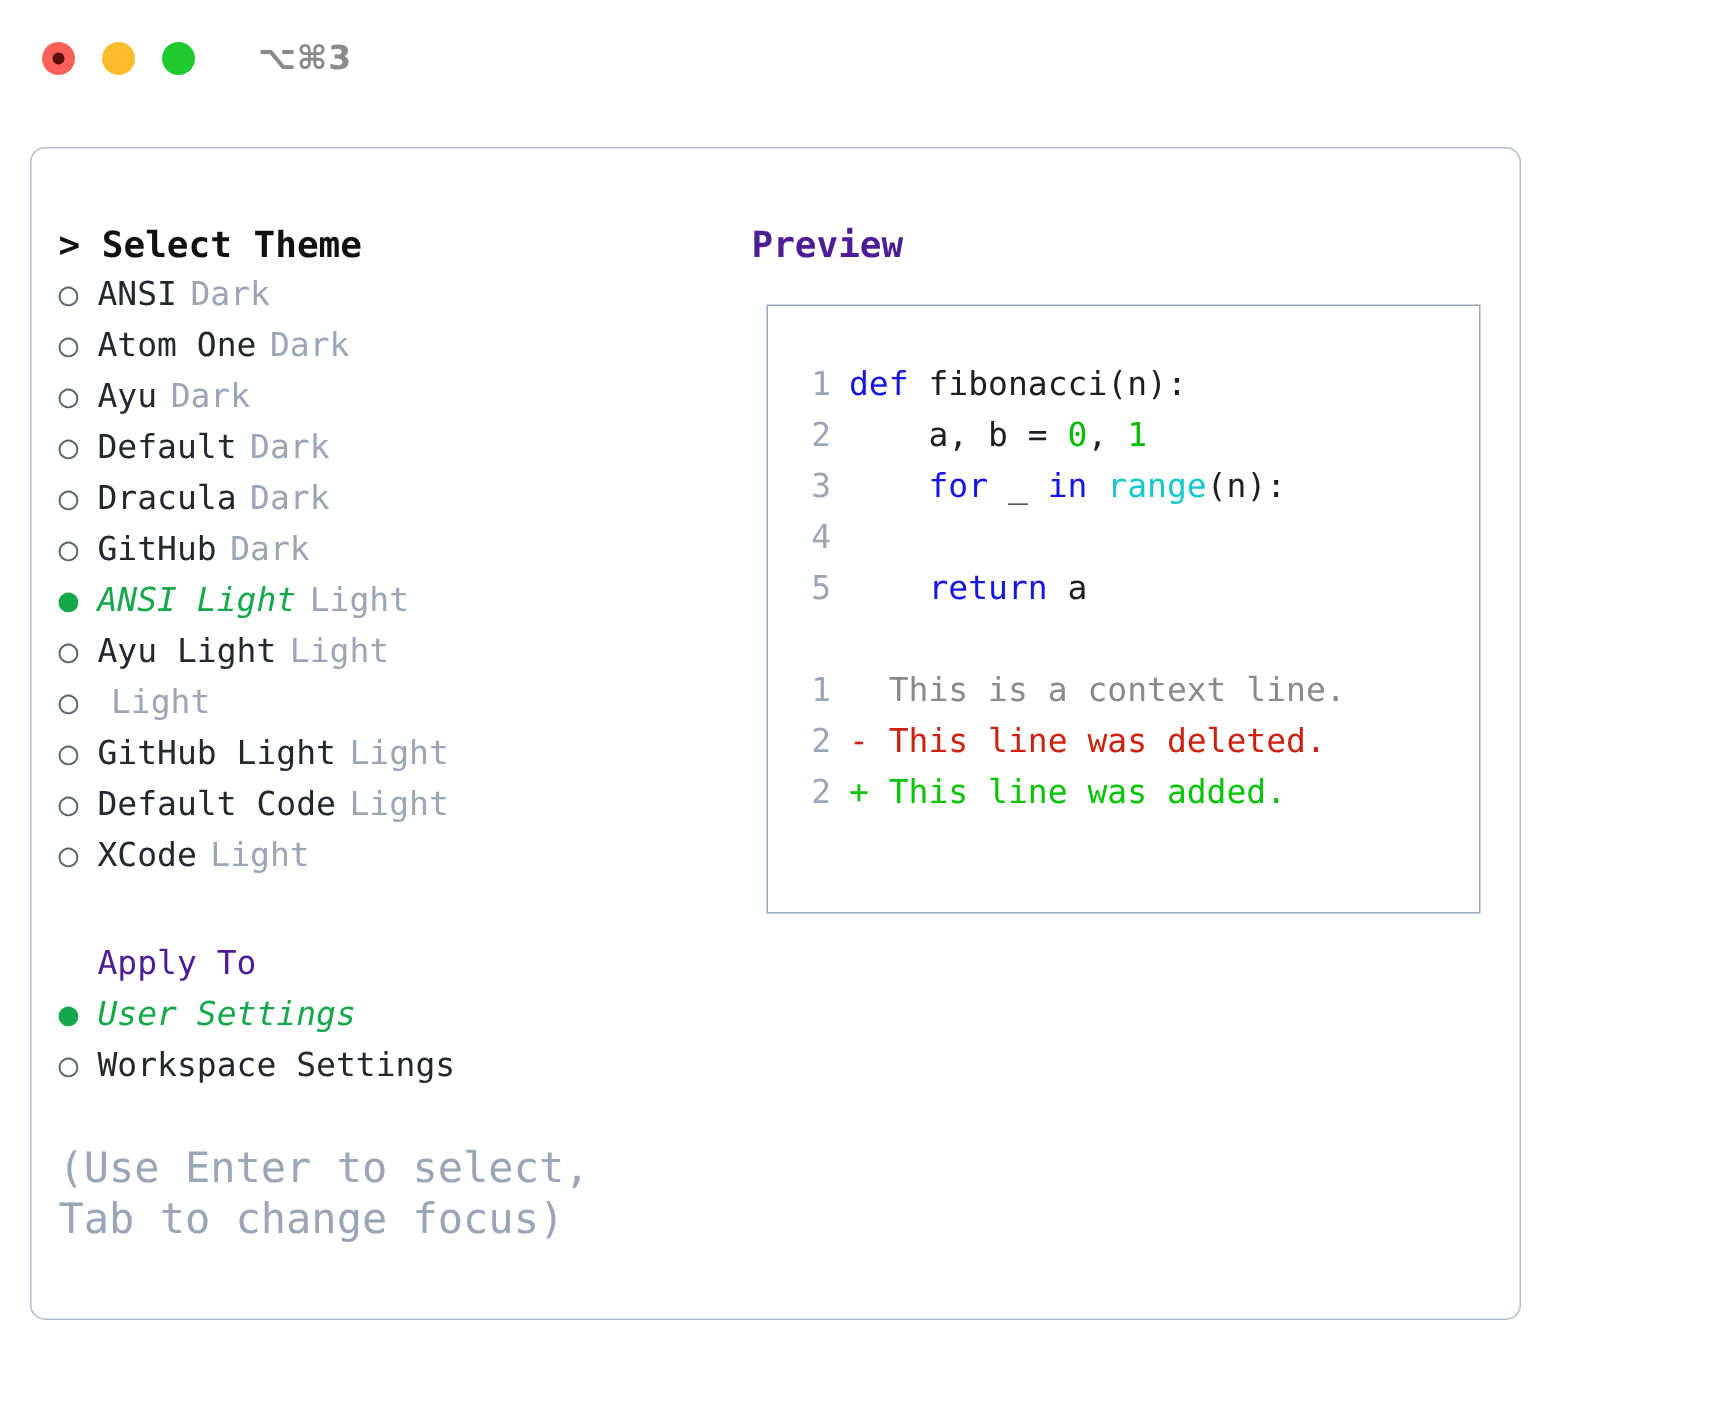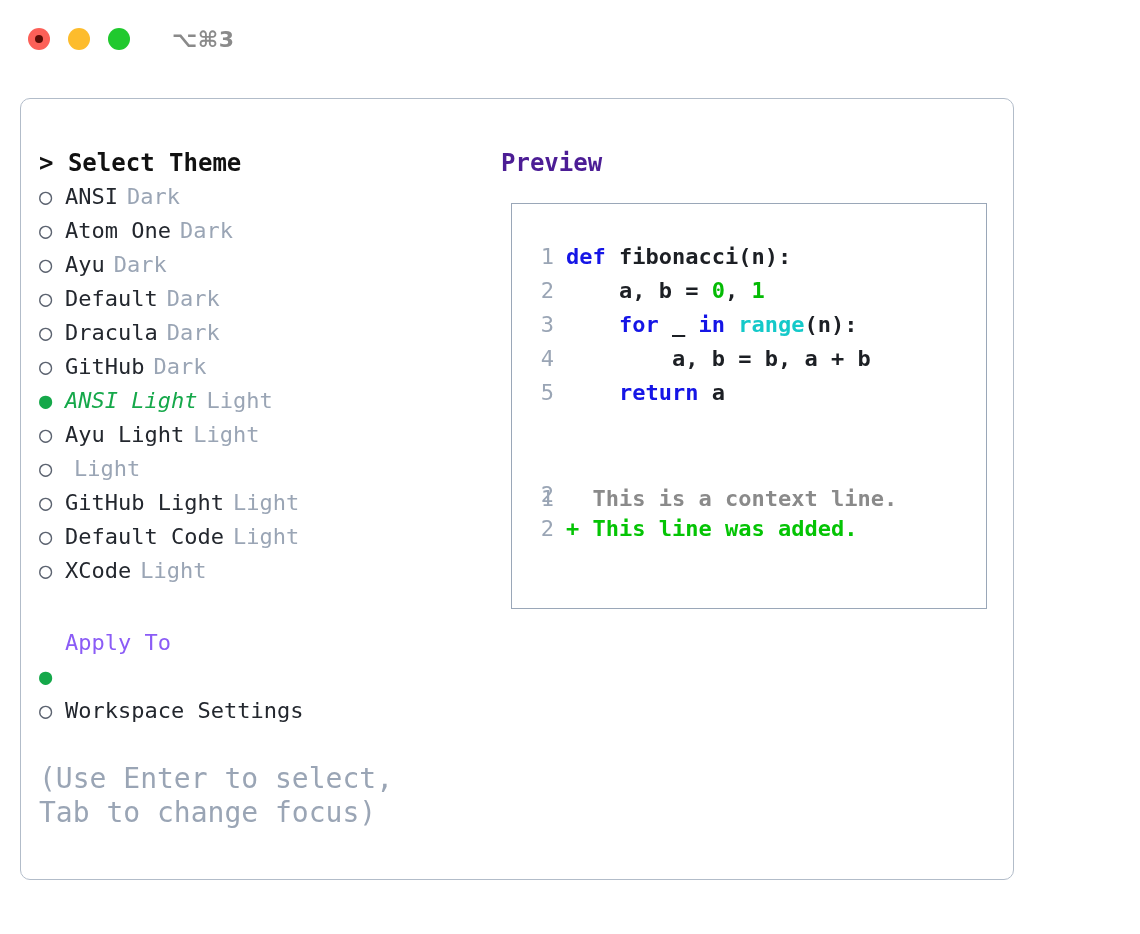--- a/index.html
+++ b/index.html
@@ -130,21 +130,21 @@
   .opt-name.selected { color: #15a84a; font-style: italic; }
   .opt-cat {
     color: #9aa5b5;
     margin-left: 9px;
   }
 
   .section-gap { height: 38px; }
 
   .section-label {
     font-size: 22px;
-    color: #8b5cf6;
+    color: #4c1d95;
     line-height: 34px;
     padding-left: 26px;
     white-space: pre;
   }
 
   .hint {
     margin-top: 34px;
     font-size: 28px;
     color: #9aa5b5;
     line-height: 34px;
@@ -189,30 +189,30 @@
     white-space: pre;
     padding-left: 14px;
   }
   .lineno {
     color: #9aa5b5;
     width: 28px;
     flex: 0 0 28px;
     text-align: right;
     margin-right: 12px;
   }
-  .code-text { white-space: pre; font-weight: bold; }
+  .code-text { white-space: pre; }
 
   .tok-kw   { color: #1515e6; }
   .tok-num  { color: #04bb04; }
   .tok-fn   { color: #14c9c9; }
   .tok-txt  { color: #1c1f24; }
 
   .blank-line { height: 34px; }
 
-  .diff-ctx { color: #8a8a8a; margin-top: 38px; }
+  .diff-ctx { color: #8a8a8a; }
   .diff-del { color: #cc2211; }
   .diff-add { color: #04c404; text-align: center; }
 </style>
 </head>
 <body>
 
 <div class="window">
 
   <div class="titlebar">
     <div class="lights">
@@ -241,42 +241,42 @@
             <div class="opt-row"><span class="marker marker-off">○</span><span class="opt-cat">Light</span></div>
             <div class="opt-row"><span class="marker marker-off">○</span><span class="opt-name">GitHub Light</span><span class="opt-cat">Light</span></div>
             <div class="opt-row"><span class="marker marker-off">○</span><span class="opt-name">Default Code</span><span class="opt-cat">Light</span></div>
             <div class="opt-row"><span class="marker marker-off">○</span><span class="opt-name">XCode</span><span class="opt-cat">Light</span></div>
           </div>
 
         <div class="section-gap"></div>
 
         <div class="section-label">Apply To</div>
         <div id="apply-list">
-            <div class="opt-row"><span class="marker marker-on">●</span></div>
+            <div class="opt-row"><span class="marker marker-on">●</span><span class="opt-name selected">User Settings</span></div>
             <div class="opt-row"><span class="marker marker-off">○</span><span class="opt-name">Workspace Settings</span></div>
           </div>
 
         <div class="hint">(Use Enter to select, Tab to change focus)</div>
       </div>
 
       <div class="right-col">
         <div class="preview-title">Preview</div>
 
         <div class="code-box">
           <div id="code-lines">
               <div class="code-line"><span class="lineno">1</span><span class="code-text"><span class="tok-kw">def</span><span class="tok-txt"> fibonacci(n):</span></span></div>
               <div class="code-line"><span class="lineno">2</span><span class="code-text"><span class="tok-txt">    a, b = </span><span class="tok-num">0</span><span class="tok-txt">, </span><span class="tok-num">1</span></span></div>
               <div class="code-line"><span class="lineno">3</span><span class="code-text"><span class="tok-txt">    </span><span class="tok-kw">for</span><span class="tok-txt"> _ </span><span class="tok-kw">in</span><span class="tok-txt"> </span><span class="tok-fn">range</span><span class="tok-txt">(n):</span></span></div>
-              <div class="code-line"><span class="lineno">4</span><span class="code-text"><span class="tok-txt">        a, b = b, a + b</span></span></div>
+              <div class="code-line"><span class="lineno">4</span></div>
               <div class="code-line"><span class="lineno">5</span><span class="code-text"><span class="tok-txt">    </span><span class="tok-kw">return</span><span class="tok-txt"> a</span></span></div>
             </div>
           <div class="blank-line"></div>
           <div id="diff-lines">
               <div class="code-line"><span class="lineno">1</span><span class="code-text diff-ctx">  This is a context line.</span></div>
-              <div class="code-line"><span class="lineno">2</span></div>
+              <div class="code-line"><span class="lineno">2</span><span class="code-text diff-del">- This line was deleted.</span></div>
               <div class="code-line"><span class="lineno">2</span><span class="code-text diff-add">+ This line was added.</span></div>
             </div>
         </div>
       </div>
 
     </div>
   </div>
 </div>
 
 </body></html>

